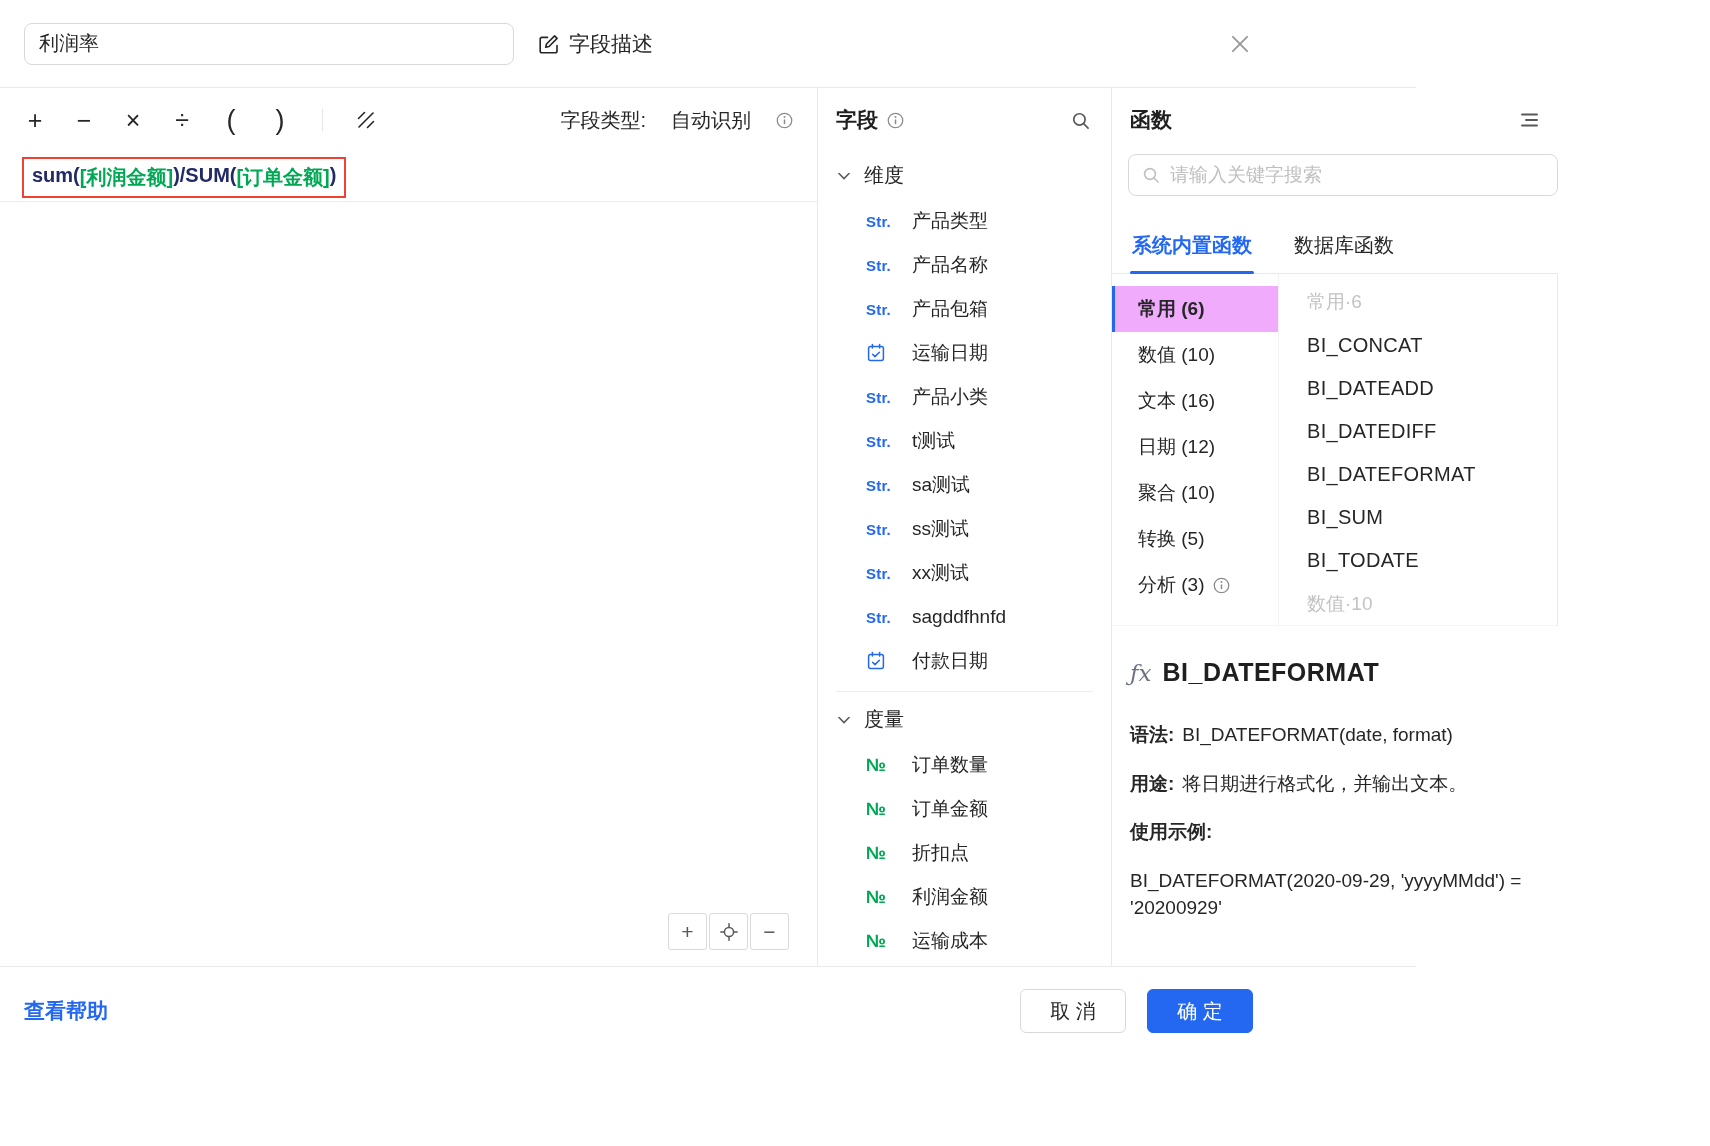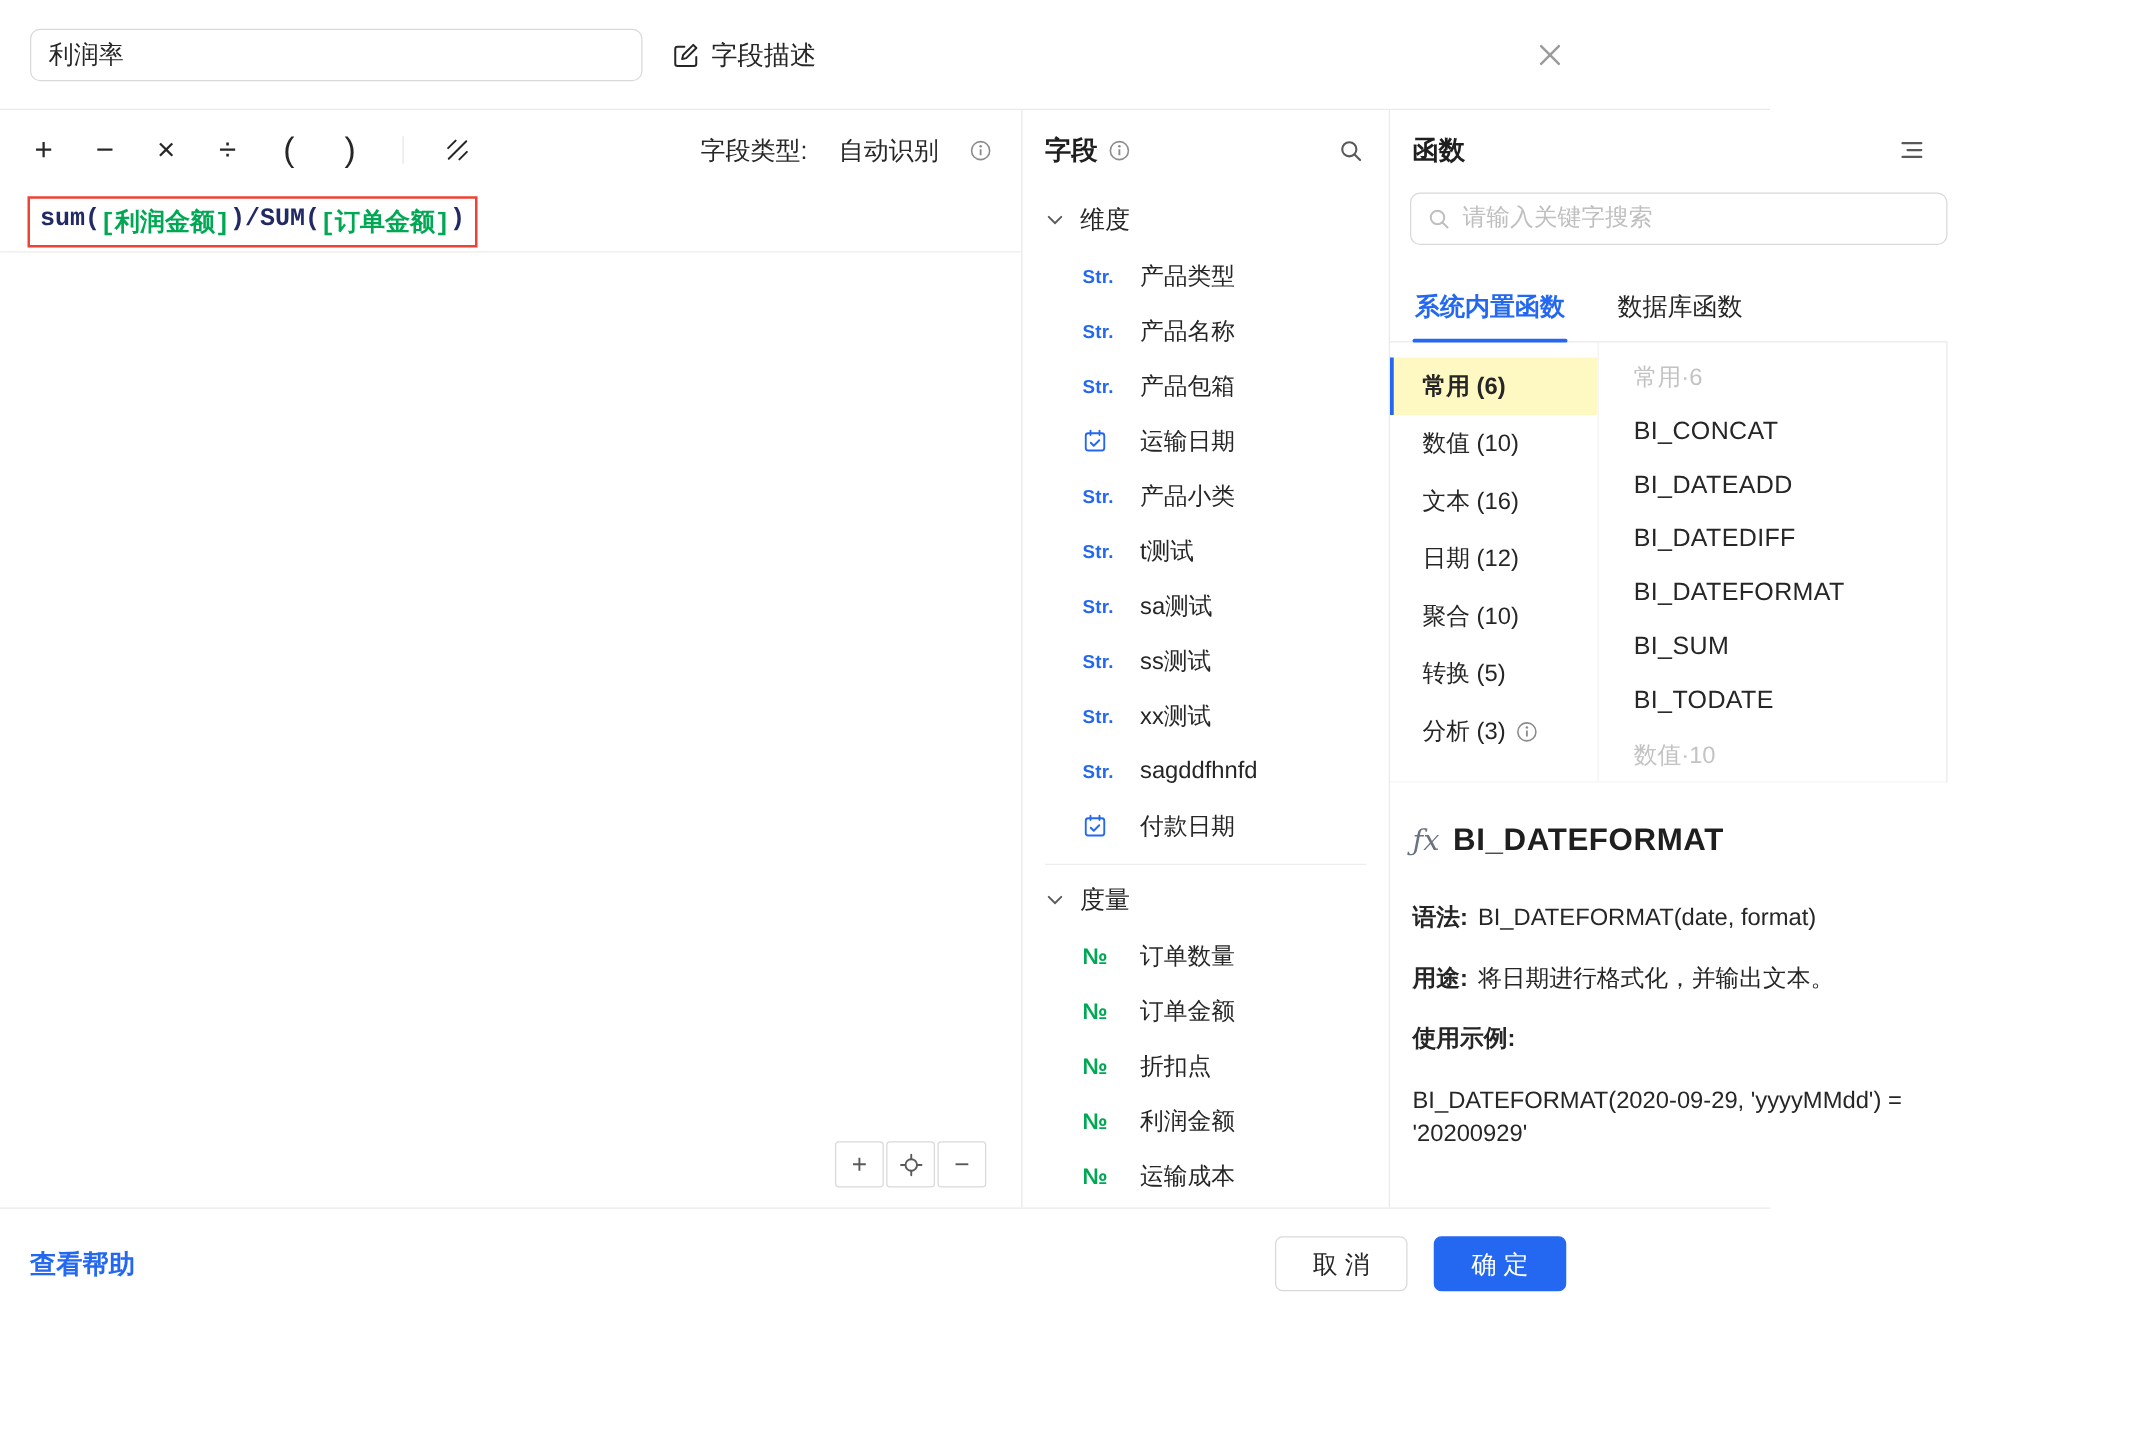--- a/index.html
+++ b/index.html
@@ -20,21 +20,21 @@
   .editor-col { width:818px; flex:0 0 818px; border-right:1px solid #e9e9e9; position:relative; display:flex; flex-direction:column; }
   .toolbar { height:64px; flex:0 0 64px; display:flex; align-items:center; padding:0 24px; gap:27px; }
   .op-btn { background:none; border:none; font-size:25px; color:#262626; cursor:pointer; line-height:1; width:22px; font-family:inherit; }
   .op-btn.paren { font-size:27px; }
   .tb-vdiv { width:1px; height:22px; background:#e6e6e6; margin:0 4px; }
   .icon-btn { background:none; border:none; cursor:pointer; display:flex; align-items:center; }
   .ft-group { margin-left:auto; display:flex; align-items:center; gap:25px; font-size:20px; }
   .ft-label { color:#262626; }
   .ft-value { color:#262626; }
   .formula-line { margin-top:2px; height:48px; display:flex; align-items:center; padding:0 8px 0 22px; border-bottom:1px solid #ededed; cursor:text; }
-  .formula-box { display:inline-flex; border:2px solid #f04134; padding:5px 8px; font-family:Liberation Mono, monospace; font-weight:bold; font-size:20px; background:#fff; }
+  .formula-box { display:inline-flex; border:2px solid #f04134; padding:5px 8px; font-family:Liberation Sans, sans-serif; font-weight:bold; font-size:20px; background:#fff; }
   .kw { color:#222a66; }
   .fld { color:#00a854; }
   .zoom-ctrls { position:absolute; right:28px; bottom:16px; display:flex; gap:2px; }
   .zbtn { width:39px; height:37px; border:1px solid #d9d9d9; border-radius:3px; background:#fff; display:flex; align-items:center; justify-content:center; font-size:21px; color:#595959; cursor:pointer; font-family:inherit; }
 
   
   .fields-col { width:294px; flex:0 0 294px; border-right:1px solid #e9e9e9; display:flex; flex-direction:column; overflow:hidden; }
   .panel-header { height:64px; flex:0 0 64px; display:flex; align-items:center; padding:0 20px 0 18px; gap:9px; }
   .panel-title { font-size:21px; font-weight:600; color:#1f1f1f; }
   .hdr-right { margin-left:auto; }
@@ -52,21 +52,21 @@
   .fn-search { margin:2px 0 24px 16px; width:430px; height:42px; border:1px solid #d9d9d9; border-radius:8px; display:flex; align-items:center; padding:0 12px; gap:9px; }
   .fn-search input { border:none; outline:none; flex:1; font-size:19px; color:#262626; font-family:inherit; }
   .fn-search input::placeholder { color:#bfbfbf; }
   .fn-tabs { display:flex; gap:38px; padding-left:18px; border-bottom:1px solid #e9e9e9; width:446px; }
   .tab { font-size:20px; color:#262626; padding:12px 2px 14px; cursor:pointer; background:none; border:none; font-family:inherit; position:relative; }
   .tab.active { color:#2468f2; font-weight:600; }
   .tab.active::after { content:""; position:absolute; left:0; right:0; bottom:-1px; height:3px; background:#2468f2; border-radius:2px; }
   .fn-browser { display:flex; width:446px; height:352px; flex:0 0 352px; border-right:1px solid #e9e9e9; border-bottom:1px solid #f5f5f5; overflow:hidden; }
   .cat-col { width:167px; flex:0 0 167px; border-right:1px solid #f2f2f2; padding-top:12px; }
   .cat-row { height:46px; display:flex; align-items:center; gap:8px; padding-left:26px; font-size:19px; color:#262626; cursor:pointer; position:relative; }
-  .cat-row.active { background:#fef9c3; font-weight:600; }
+  .cat-row.active { background:#f0abfc; font-weight:600; }
   .cat-row.active::before { content:""; position:absolute; left:0; top:0; bottom:0; width:3px; background:#2468f2; }
   .fn-list { flex:1; padding:6px 0 0 28px; overflow:hidden; }
   .fn-group { font-size:19px; color:#c3c3c3; padding:9px 0; }
   .fn-item { font-size:20px; color:#262626; padding:10px 0; cursor:pointer; letter-spacing:.3px; }
   .fn-detail { padding:24px 18px 0 18px; width:446px; }
   .fn-title-row { display:flex; align-items:center; gap:11px; margin:8px 0 34px; }
   .fx { font-family:"DejaVu Serif","Liberation Serif",serif; font-style:italic; font-size:23px; color:#6b7280; }
   .fn-name { font-size:25px; font-weight:700; color:#1f1f1f; letter-spacing:.5px; }
   .d-row { font-size:19px; color:#262626; margin-bottom:21px; line-height:1.45; }
   .d-label { font-weight:700; margin-right:8px; }

